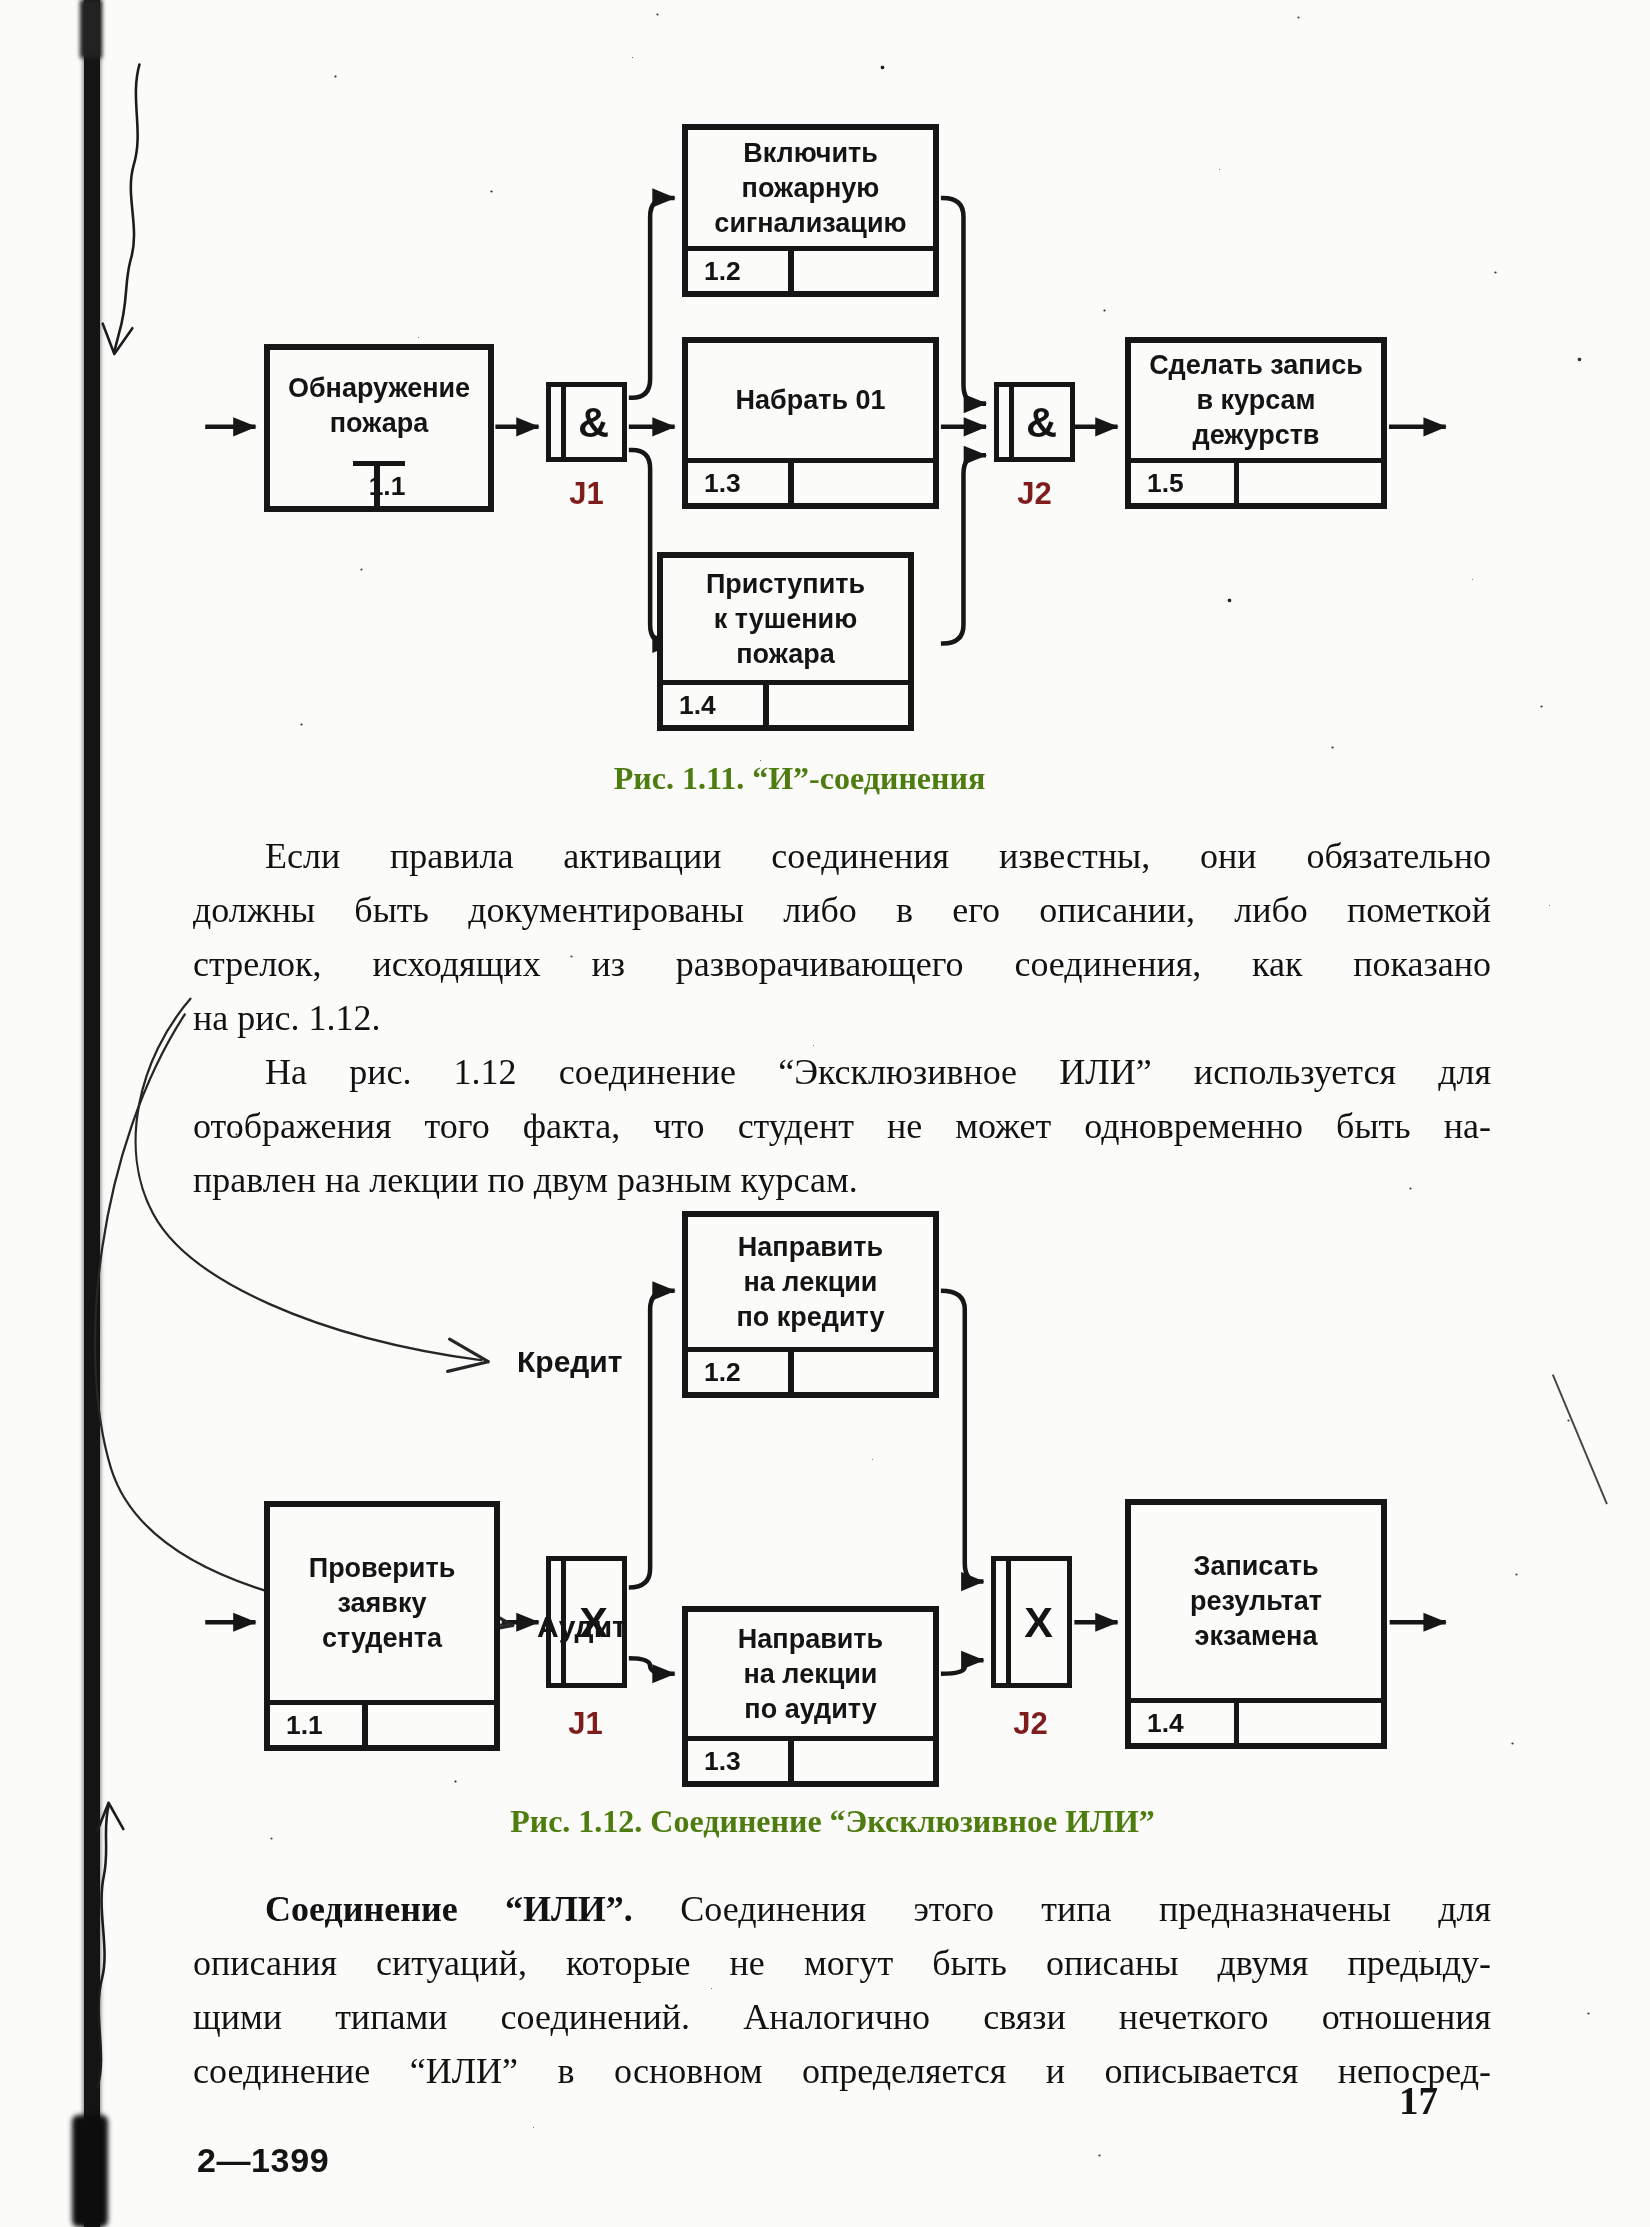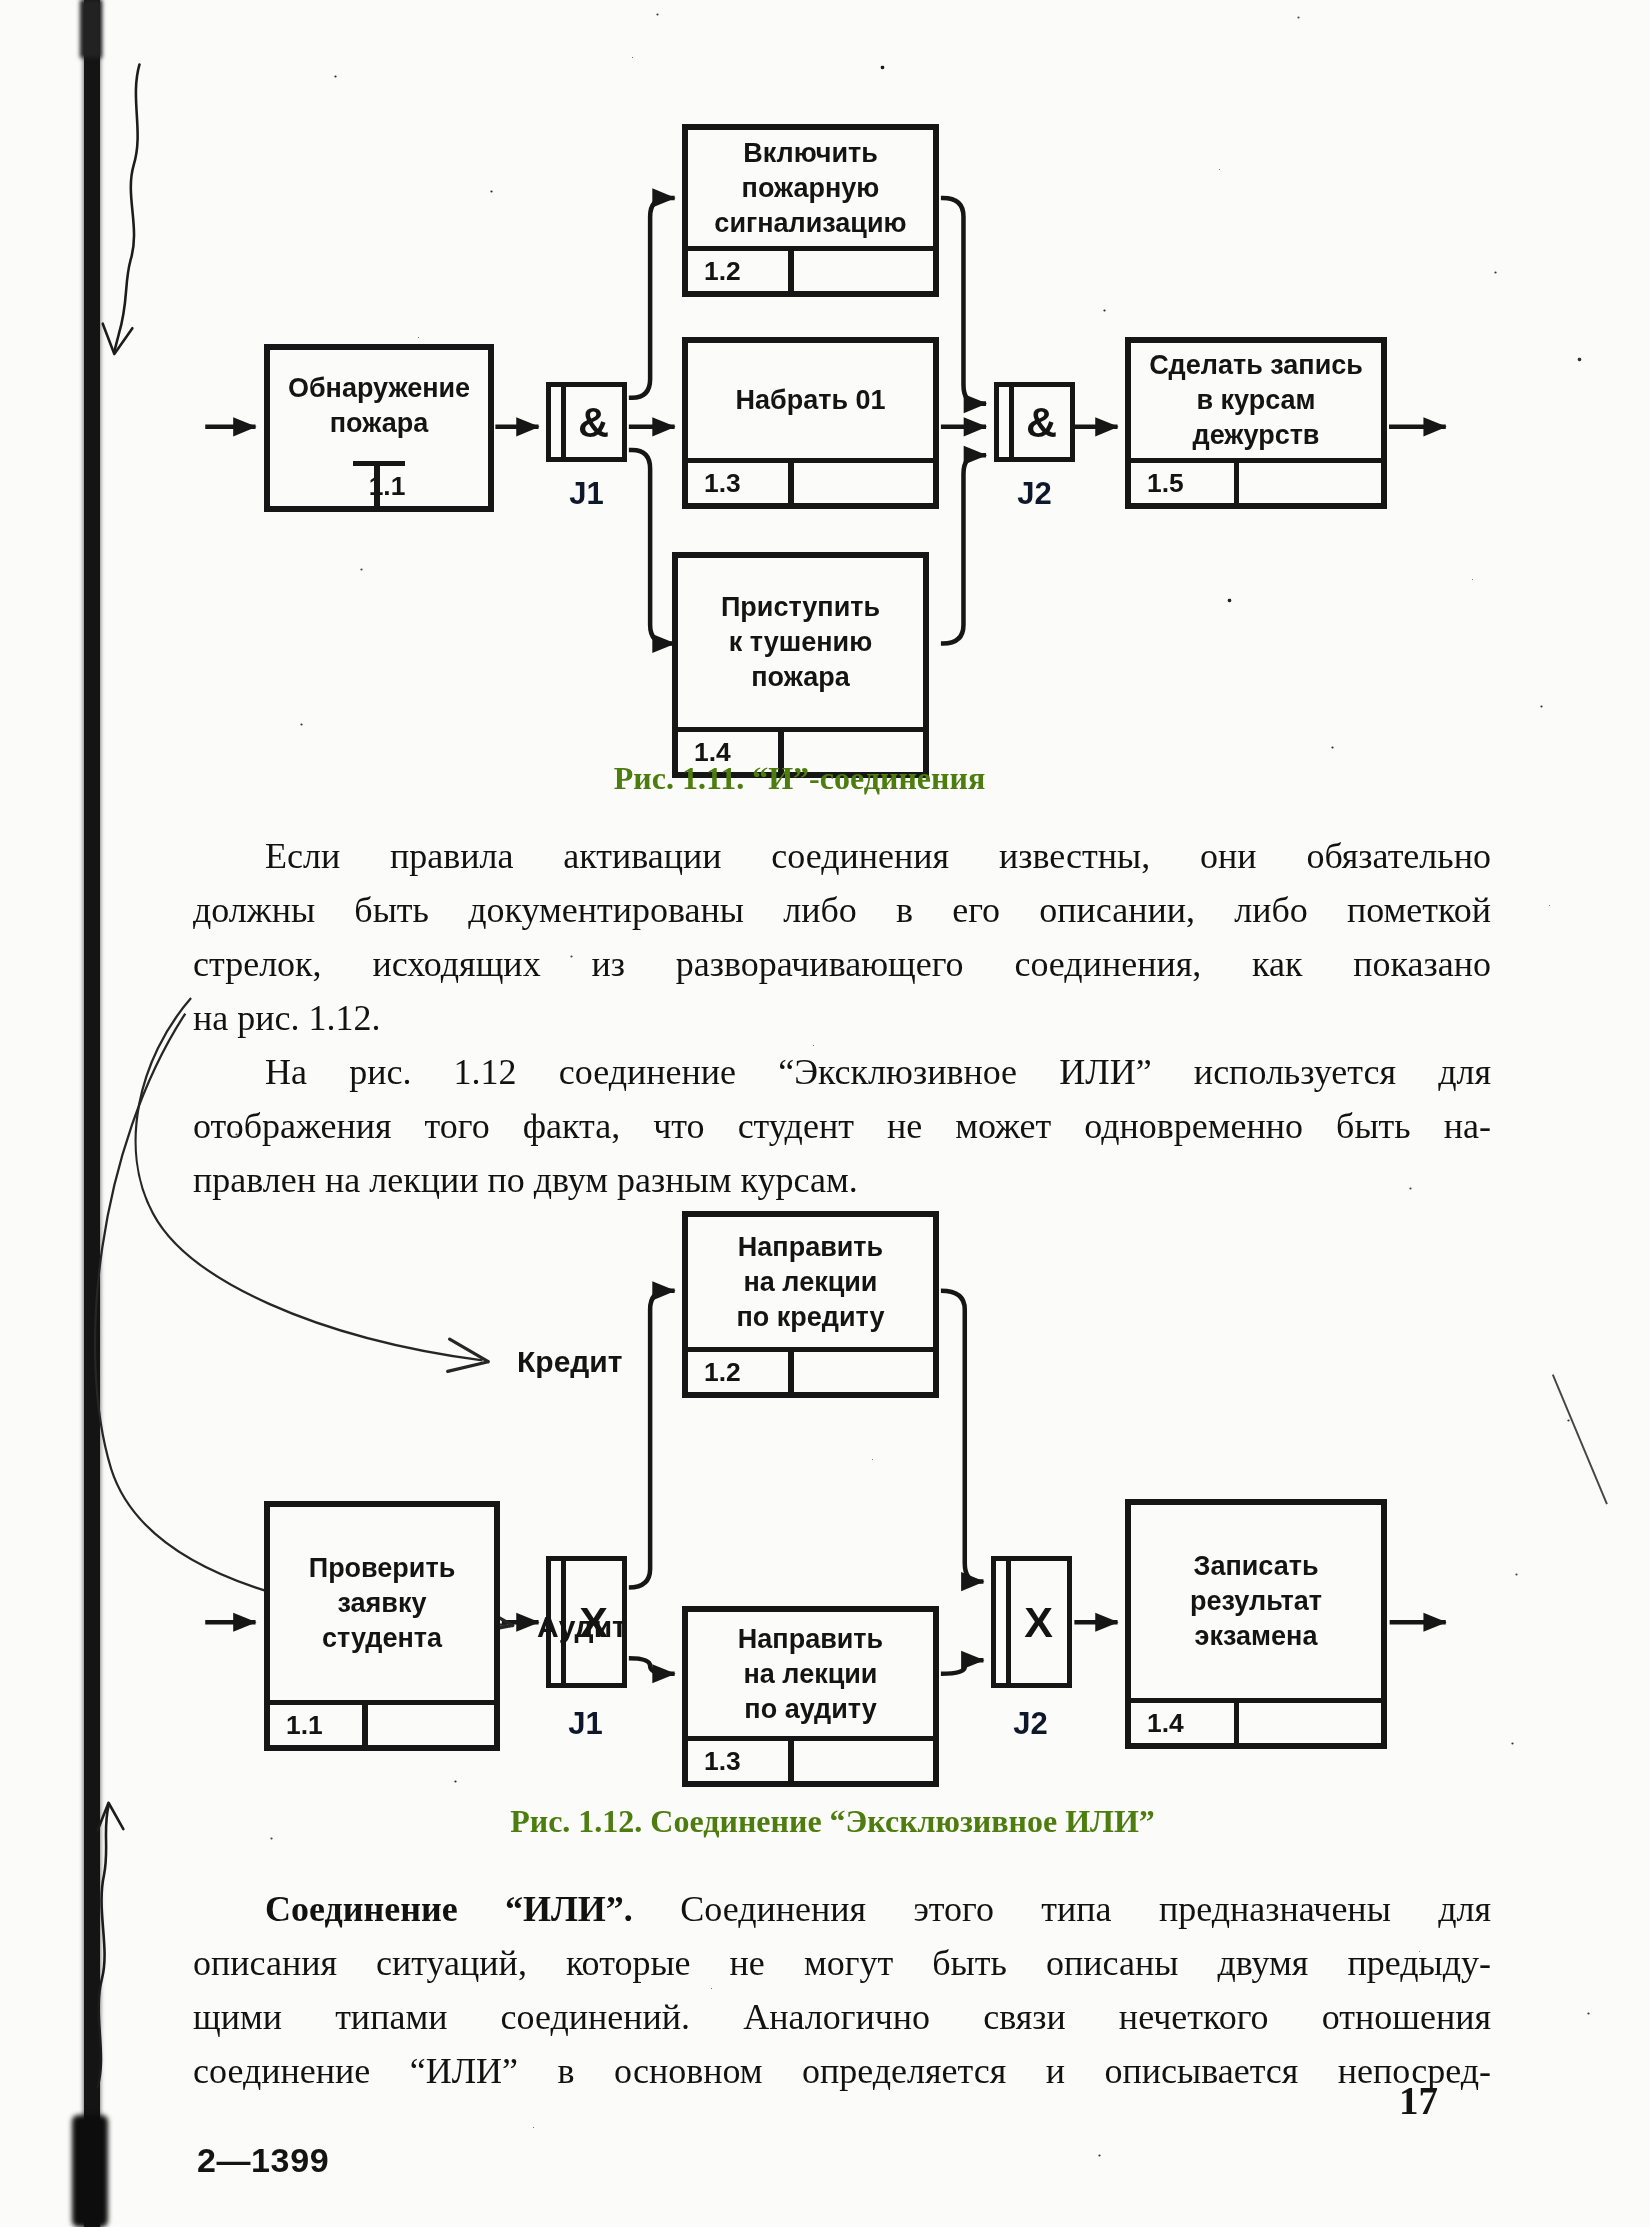--- a/index.html
+++ b/index.html
@@ -41,21 +41,21 @@
   .pbox{position:absolute;box-sizing:border-box;border:6.4px solid #161616;background:#fbfbf9;display:flex;flex-direction:column;}
   .pbody{flex:1;display:flex;flex-direction:column;justify-content:center;align-items:center;}
   .bl{font-family:"Liberation Sans", sans-serif;font-weight:700;font-size:27px;line-height:35px;color:#141414;white-space:nowrap;}
   .pstrip{position:relative;height:40px;border-top:5.8px solid #161616;display:flex;align-items:center;}
   .pstrip::after{content:"";position:absolute;left:41%;top:0;bottom:0;width:5.8px;background:#161616;}
   .bnum{font-family:"Liberation Sans", sans-serif;font-weight:700;font-size:26.4px;padding-left:16px;color:#141414;}
   
   .jbox{position:absolute;box-sizing:border-box;border:5.8px solid #161616;background:#fbfbf9;display:flex;align-items:center;}
   .jbox::before{content:"";position:absolute;left:10.3px;top:0;bottom:0;width:4.5px;background:#161616;}
   .jsym{flex:1;text-align:center;padding-left:14px;font-family:"Liberation Sans", sans-serif;font-weight:700;font-size:43px;color:#141414;}
-  .jlabel{position:absolute;width:71px;text-align:center;font-family:"Liberation Sans", sans-serif;font-weight:700;font-size:31px;color:#0f172a;}
+  .jlabel{position:absolute;width:71px;text-align:center;font-family:"Liberation Sans", sans-serif;font-weight:700;font-size:31px;color:#7f1d1d;}
   .alabel{position:absolute;font-family:"Liberation Sans", sans-serif;font-weight:700;font-size:30px;color:#141414;}
   
   .caption{position:absolute;text-align:center;font-size:32px;color:#4d7c0f;}
   .cap-b{font-weight:700;}
   .cap-r{font-weight:600;}
   .bodytext{position:absolute;left:193px;width:1298px;font-size:36px;line-height:54px;color:#121212;}
   .tl{display:block;text-align:justify;text-align-last:justify;white-space:normal;}
   .tl.last{text-align-last:left;}
   .tl.ind{padding-left:72px;}
   .lead{font-weight:700;}
@@ -135,21 +135,21 @@
 
   <div class="pbox" style="left:682px;top:337px;width:257px;height:172px;">
     <div class="pbody">
       <div class="bl">Набрать 01</div>
     </div>
     <div class="pstrip">
       <span class="bnum">1.3</span>
     </div>
   </div>
 
-  <div class="pbox" style="left:672px;top:552px;width:257px;height:226px;">
+  <div class="pbox" style="left:657px;top:552px;width:257px;height:179px;">
     <div class="pbody">
       <div class="bl">Приступить</div>
       <div class="bl">к тушению</div>
       <div class="bl">пожара</div>
     </div>
     <div class="pstrip">
       <span class="bnum">1.4</span>
     </div>
   </div>
 

